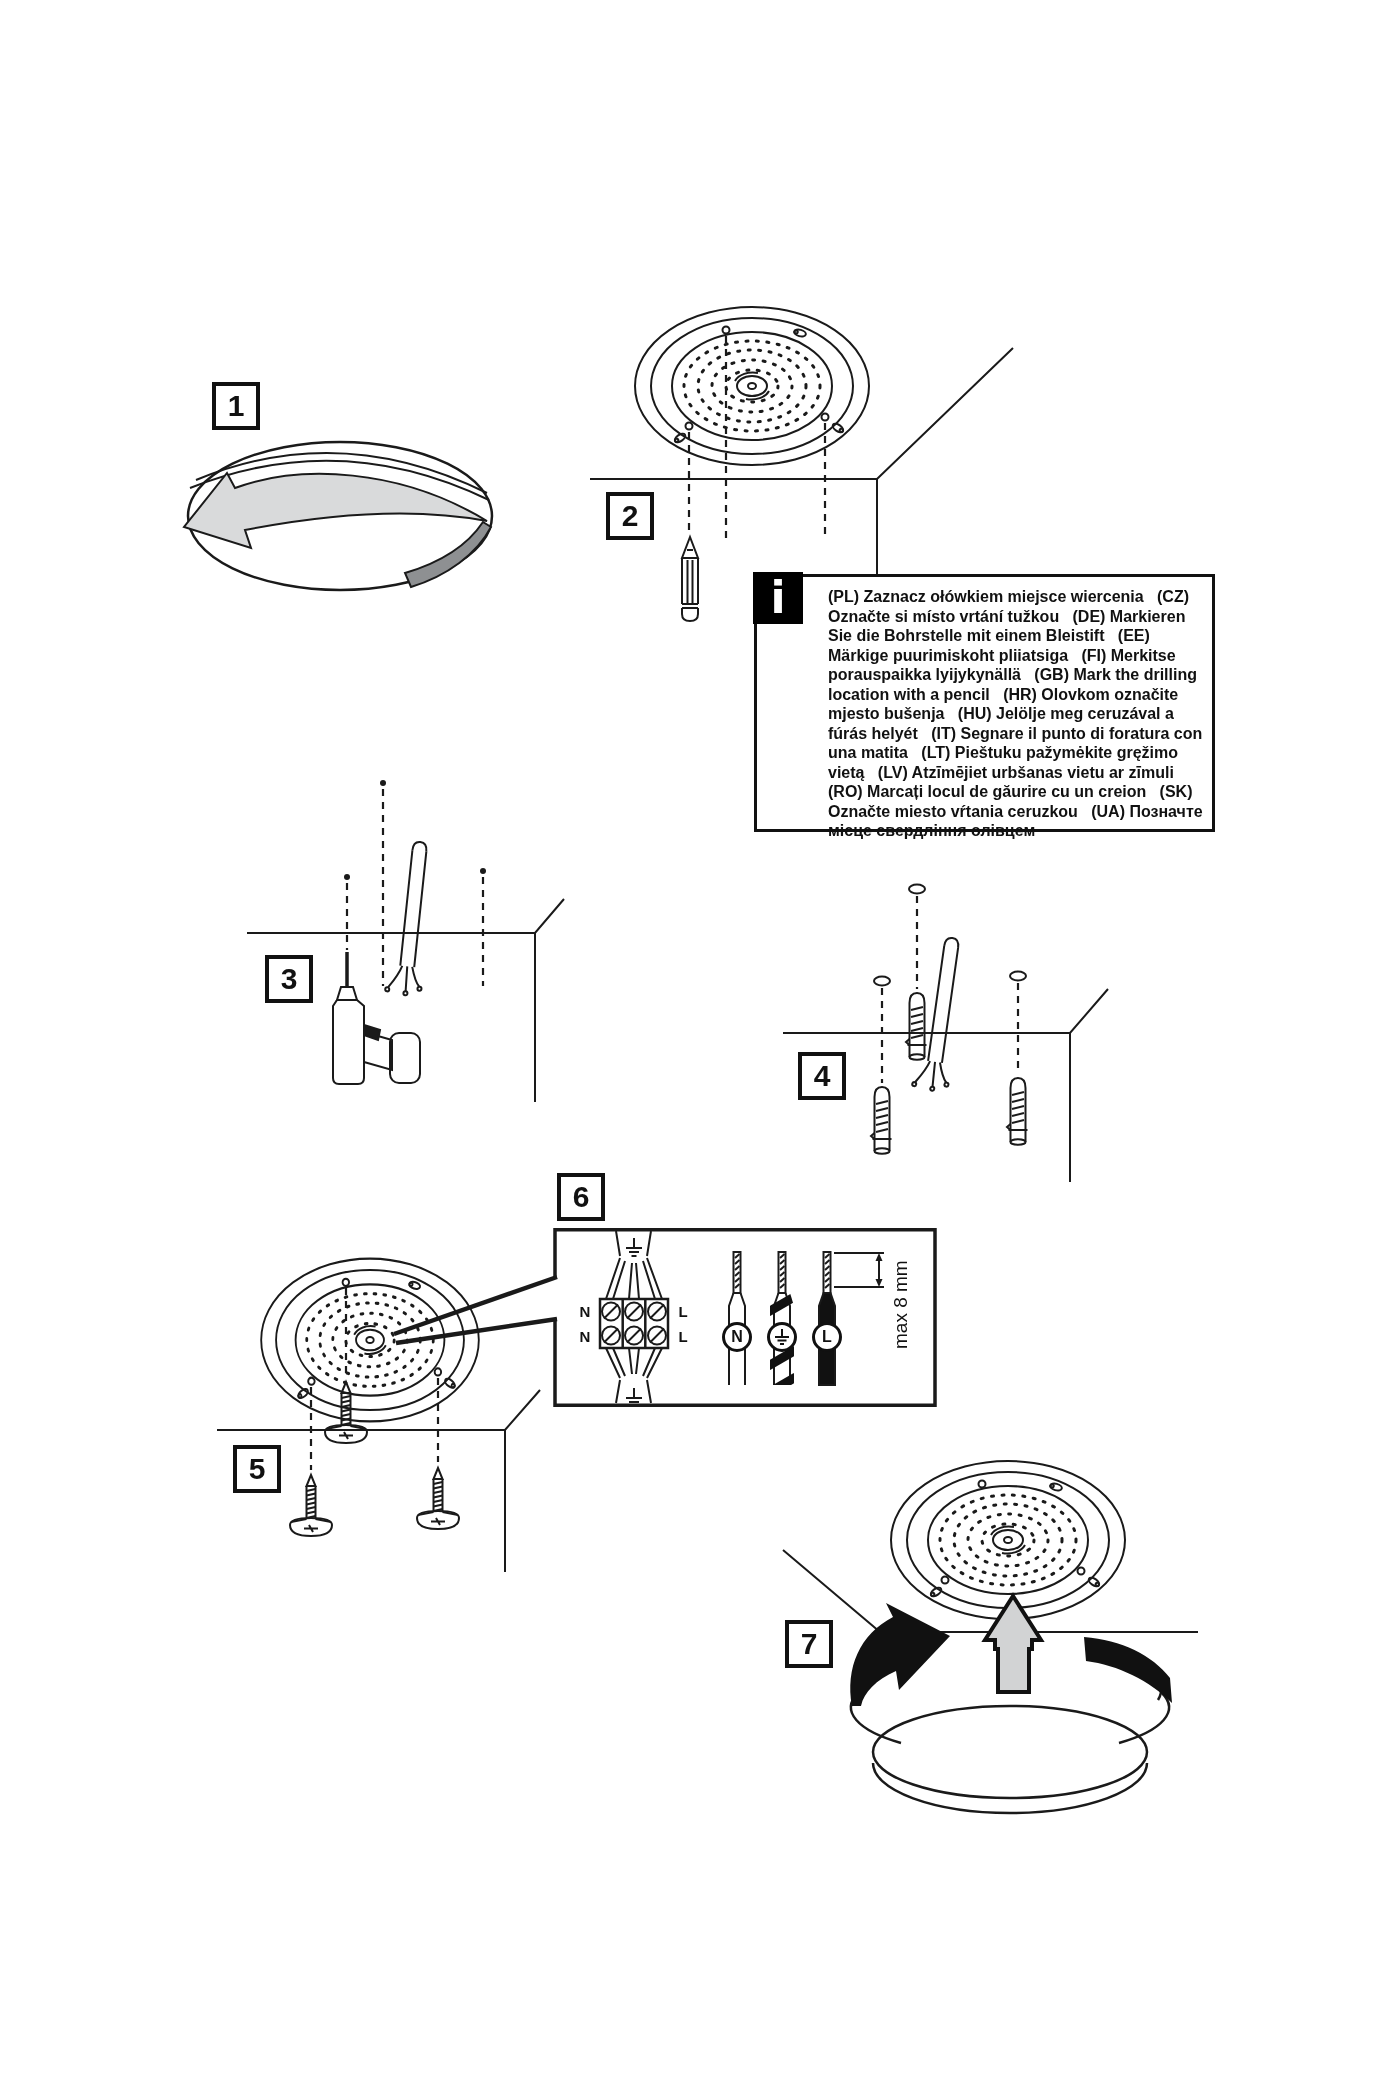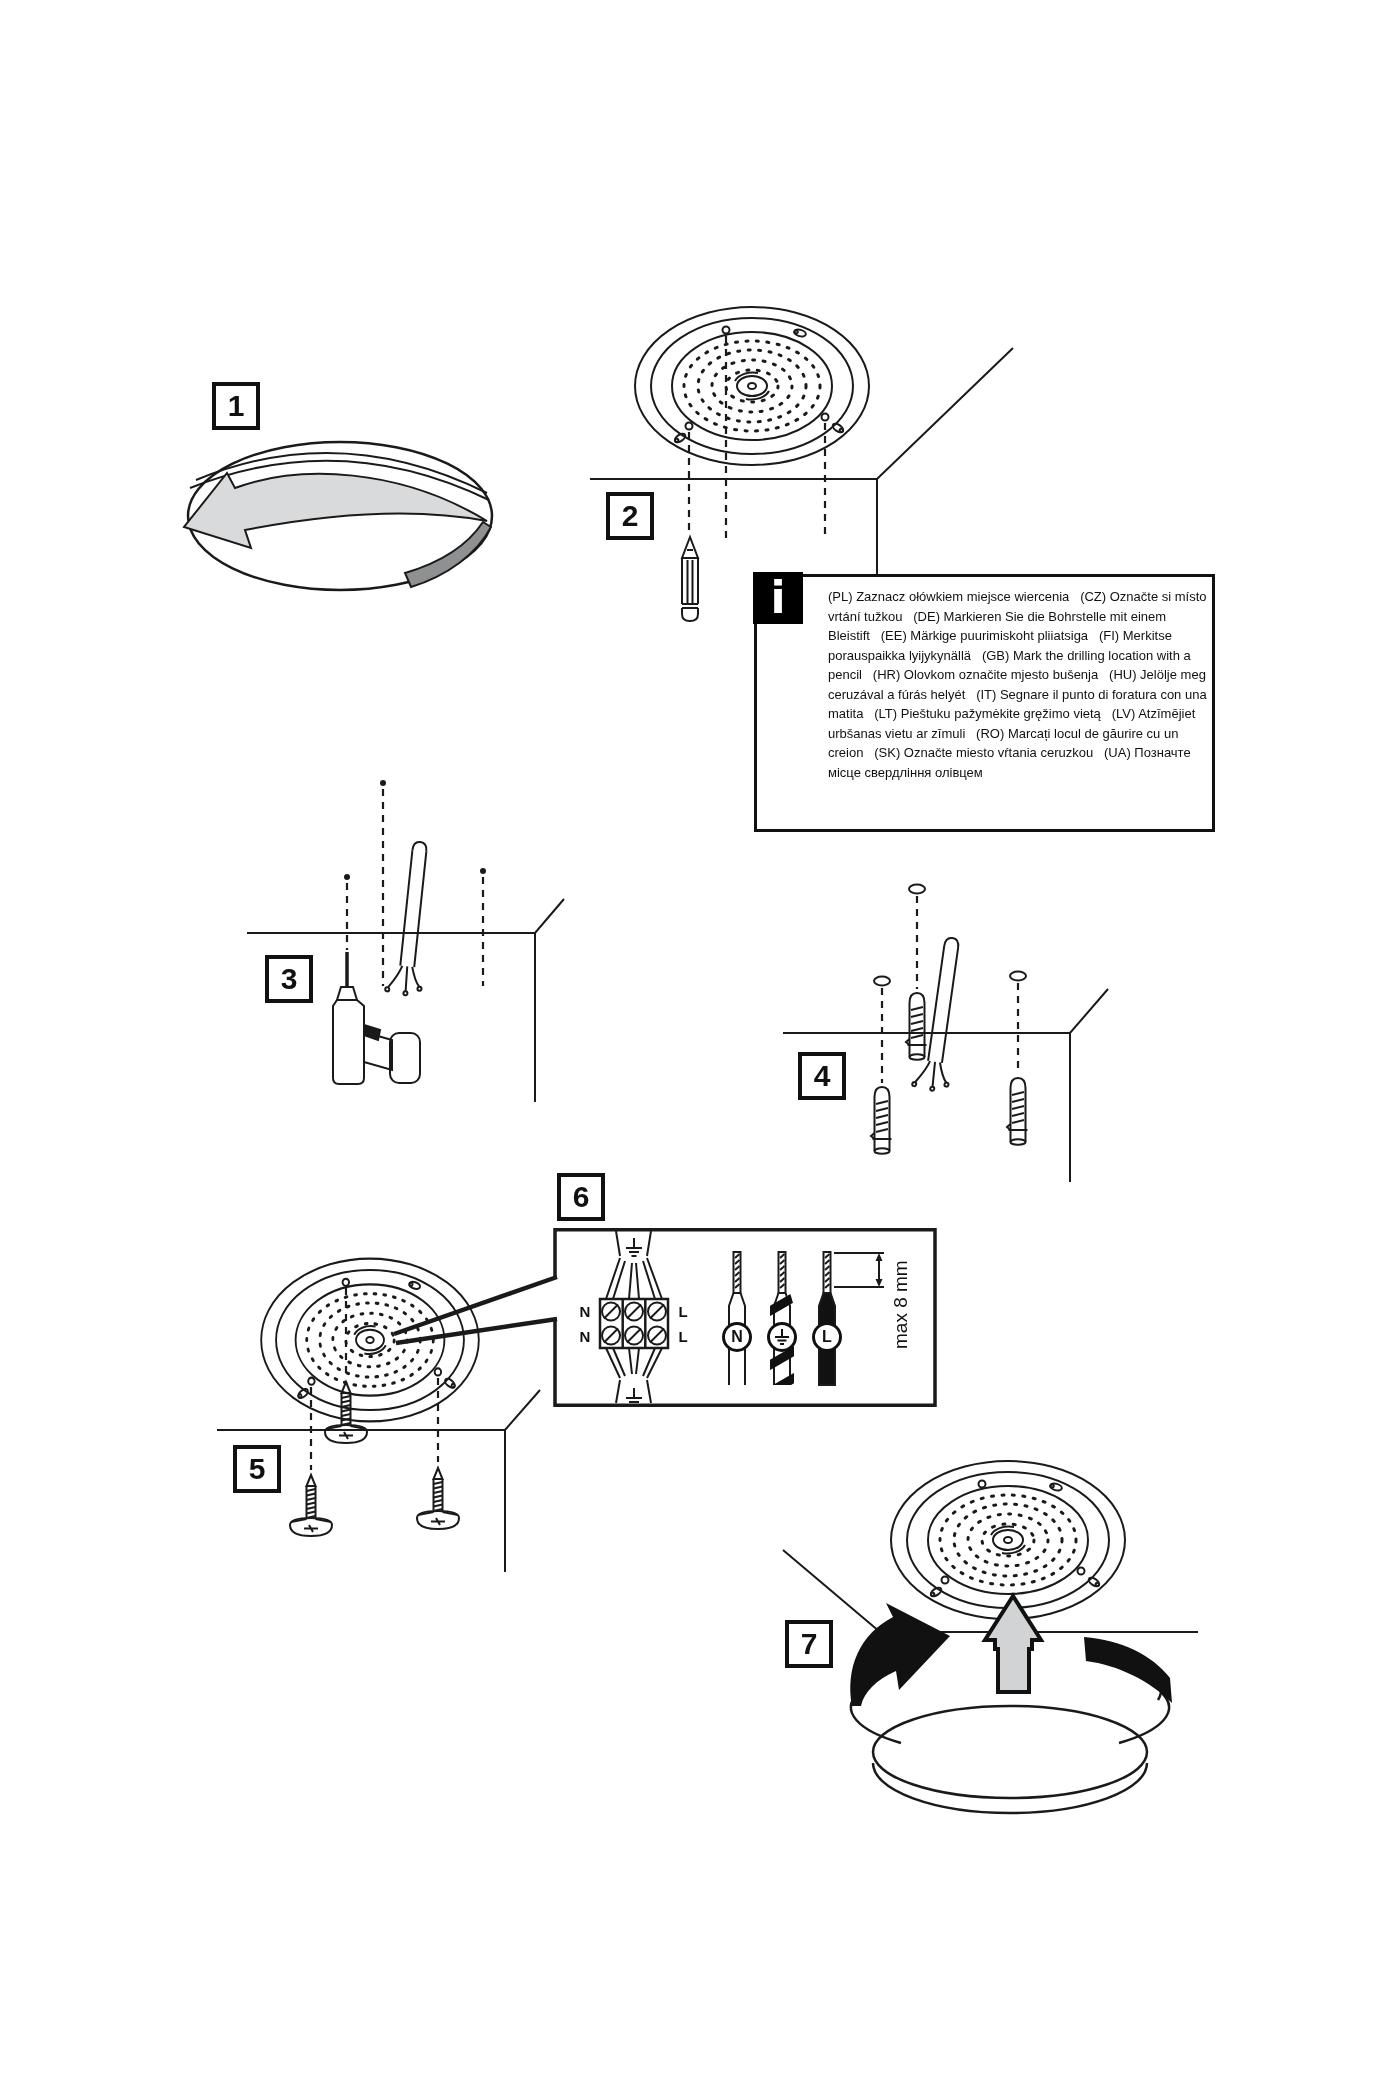--- a/index.html
+++ b/index.html
@@ -6,22 +6,22 @@
   .page{position:relative;width:1400px;height:2100px;background:#ffffff;overflow:hidden;
         font-family:"Liberation Sans",sans-serif;color:#111;}
   svg.art{position:absolute;left:0;top:0;}
   .badge{position:absolute;width:40px;height:40px;border:4px solid #111;background:#fff;
          display:flex;align-items:center;justify-content:center;
          font-size:30px;font-weight:bold;color:#111;}
   .infobox{position:absolute;left:754px;top:574px;width:455px;height:252px;border:3px solid #111;background:#fff;}
   .infotile{position:absolute;left:753px;top:572px;width:50px;height:52px;background:#000;
             display:flex;align-items:center;justify-content:center;
             font-family:"DejaVu Sans",sans-serif;font-weight:bold;font-size:44px;color:#fff;line-height:1;}
-  .infotext{position:absolute;left:828px;top:587px;width:382px;font-size:13px;line-height:19.5px;
-            white-space:pre-wrap;color:#111;}
+  .infotext{position:absolute;left:828px;top:587px;width:382px;font-size:16px;line-height:19.5px;
+            white-space:pre-wrap;color:#111;font-weight:bold;}
   .tlabel{position:absolute;width:20px;text-align:center;font-size:15px;font-weight:bold;color:#111;}
   .wcircle{position:absolute;width:30px;height:30px;box-sizing:border-box;border:3px solid #111;
            border-radius:50%;background:#fff;display:flex;align-items:center;justify-content:center;
            font-size:16px;font-weight:bold;color:#111;}
   .dimlabel{position:absolute;left:890px;top:1349px;width:102px;font-size:19px;color:#111;
             transform-origin:0 0;transform:rotate(-90deg);white-space:nowrap;}
 </style>
 </head>
 <body>
 

